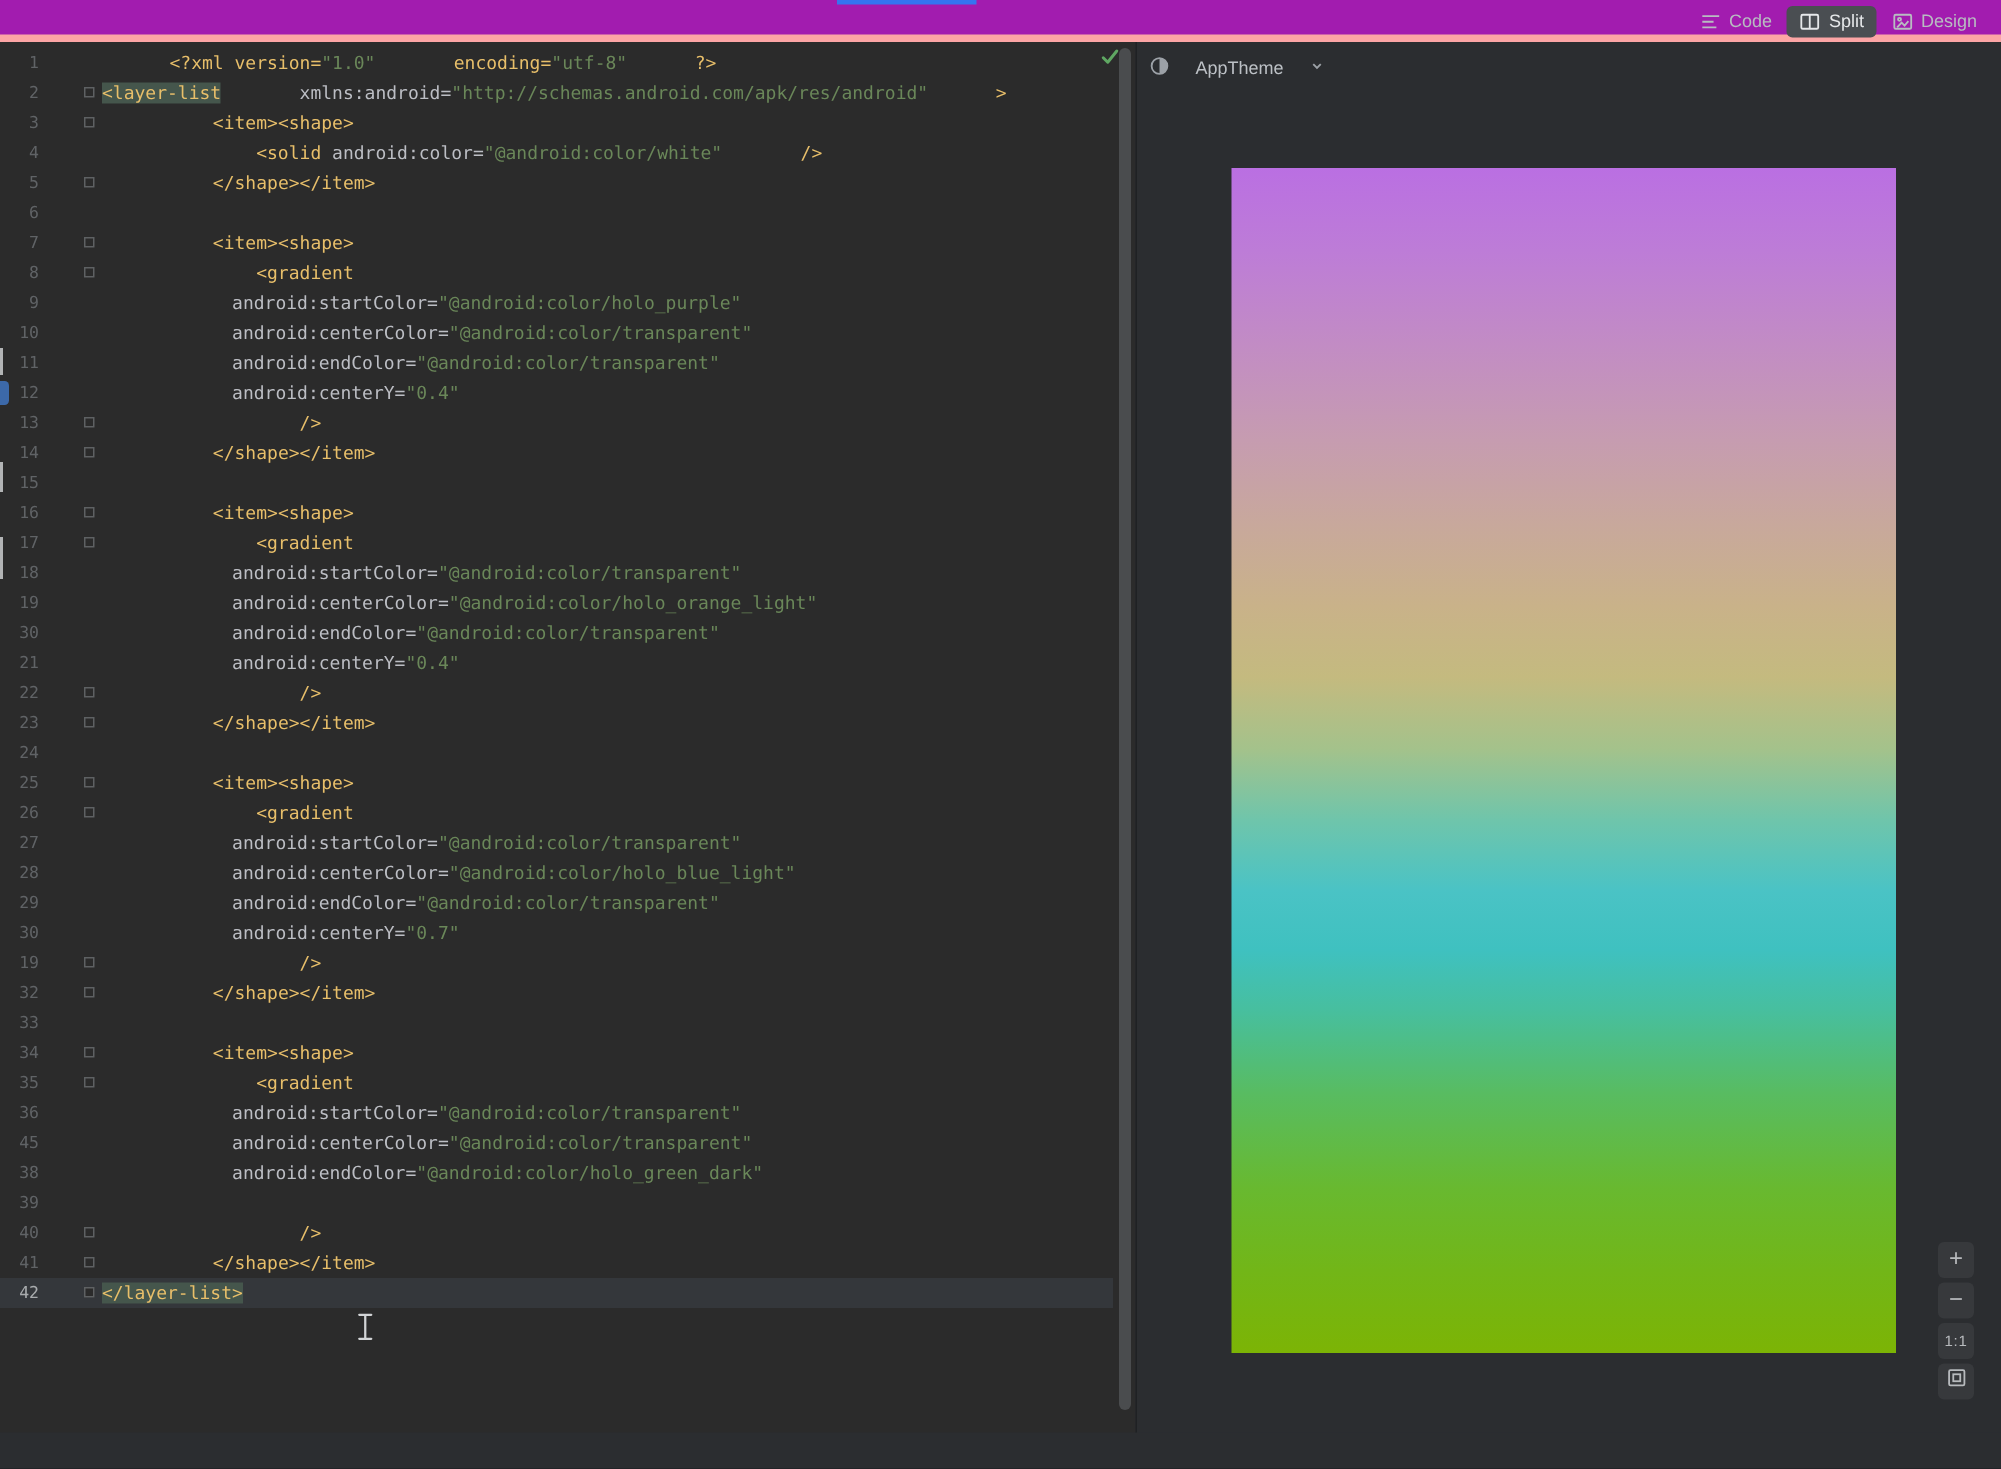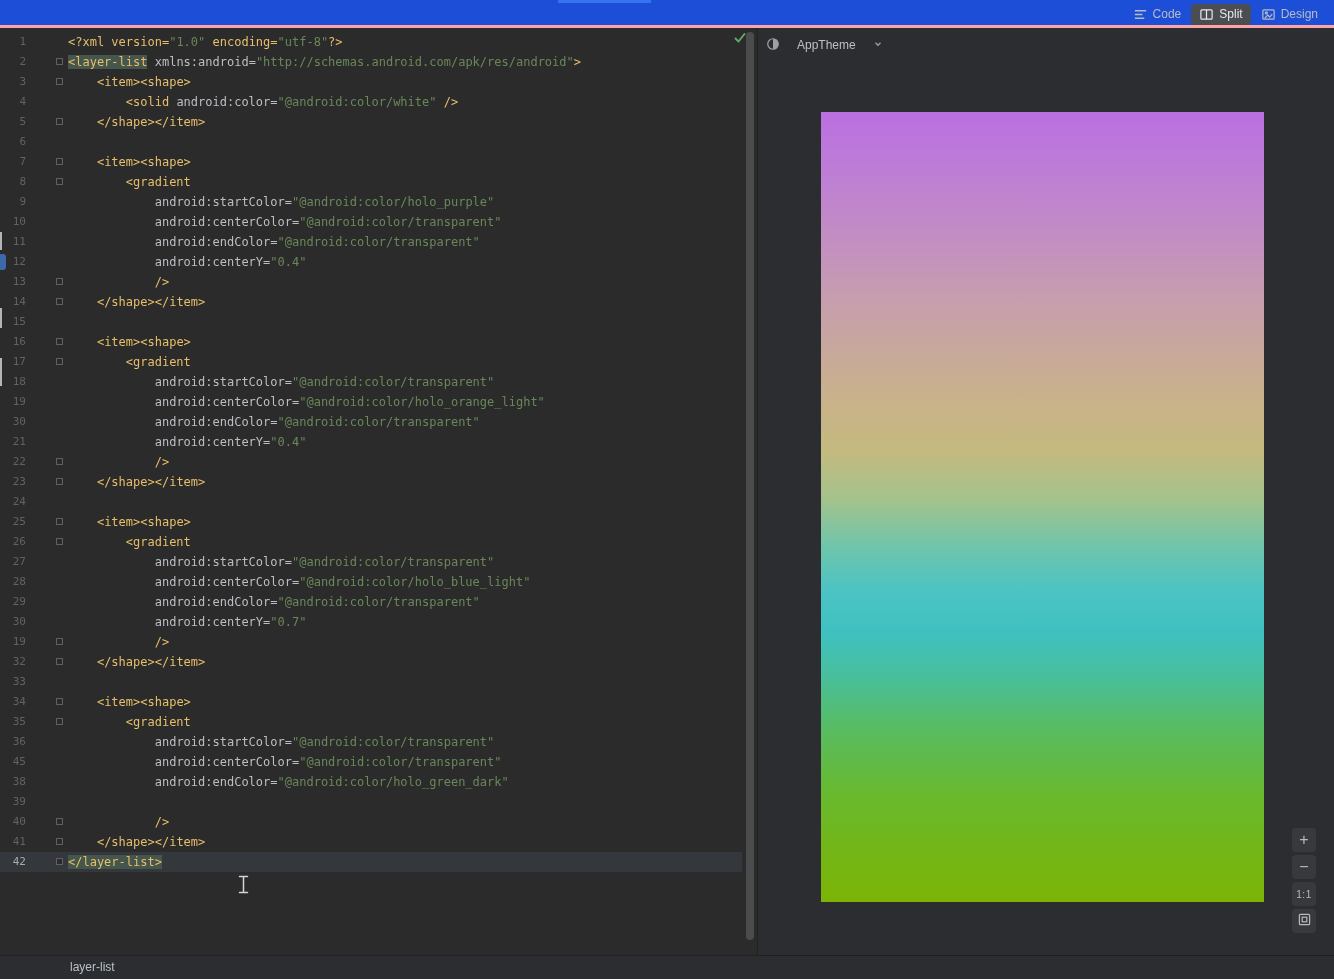--- a/index.html
+++ b/index.html
@@ -2,21 +2,21 @@
 <html style="--tag: #e8bf6a; --attr: #bcbec4; --val: #6a8759; --plain: #a9b7c6; --hlbg: #45564c; --caretrow: #34373b; --lnum: #606366; --accent: #3574f0;"><head>
 <meta charset="utf-8">
 <style>
   * { margin:0; padding:0; box-sizing:border-box; }
   html,body { background:#1e1f22; }
   .app { position:relative; width:1334px; height:979px; background:#2b2d30;
          font-family:"Liberation Sans", sans-serif; overflow:hidden; }
 
   
   .topbar { position:absolute; top:0; left:0; right:0; height:28px;
-            background:#1d4ed8; border-bottom:3px solid #fca5a5; }
+            background:#a21caf; border-bottom:5px solid #fca5a5; }
   .tab-indicator { position:absolute; top:0; left:558px; width:93px; height:3px;
                    background:var(--accent,#3574f0); }
   .mode-switcher { position:absolute; right:8px; top:3px; display:flex; gap:2px; align-items:center; height:22px; }
   .mode-btn { display:flex; align-items:center; gap:5px; padding:3px 8px; border-radius:4px;
               color:#b8bcc1; font-size:12px; cursor:default; }
   .mode-btn.active { background:#4a4e52; color:#e6e8ea; }
   .mode-btn svg { display:block; }
 
   
   .editor { position:absolute; top:28px; left:0; width:757px; height:927px; background:#2b2b2b; }
@@ -24,21 +24,21 @@
   .gutter { position:absolute; top:4px; left:0; width:46px; z-index:1; }
   .ln { height:20px; line-height:20px; text-align:right; padding-right:20px;
         color:var(--lnum,#606366); font-family:"DejaVu Sans Mono",monospace; font-size:11px; }
   .ln.caret { color:#a8abad; }
   .fold-col { position:absolute; left:56px; top:0; width:10px; height:100%; z-index:1; }
   .fold-marker { position:absolute; left:0; width:7px; height:7px;
                  border:1px solid #5e6163; background:#2b2b2b; }
   .code { position:absolute; top:4px; left:68px; z-index:1; }
   .code-line { height:20px; line-height:20px; white-space:pre;
                font-family:"DejaVu Sans Mono",monospace; font-size:12px; }
-  .tk-tag   { color:var(--tag,#e8bf6a); }
+  .tk-tag   { color:var(--tag,#e8bf6a);margin-left:45px; }
   .tk-attr  { color:var(--attr,#bcbec4); }
   .tk-val   { color:var(--val,#6a8759); }
   .tk-plain { color:var(--plain,#a9b7c6); }
   .tk-hl    { color:var(--tag,#e8bf6a); background:var(--hlbg,#45564c); }
   .vscroll { position:absolute; right:2px; top:2px; width:10px; height:920px; z-index:2; }
   .vscroll .thumb { position:absolute; right:1px; top:2px; width:8px; height:908px;
                     background:#4a4c4e; border-radius:4px; }
   .check { position:absolute; right:10px; top:3px; z-index:3; }
   .edge-mark { position:absolute; left:0; width:2px; background:#caccce; opacity:.85; z-index:2; }
   .edge-mark.bm { width:6px; background:#3f74bf; border-radius:0 3px 3px 0; }
@@ -254,21 +254,18 @@
         <span>
           <svg width="13" height="13" viewBox="0 0 14 14" fill="none" stroke="#b7babd" stroke-width="1.3">
               <rect x="1.5" y="1.5" width="11" height="11" rx="1"></rect>
               <rect x="4.5" y="4.5" width="5" height="5"></rect>
             </svg>
         </span>
       </div>
     </div>
   </div>
 
-  <div class="bottombar">
-    <span class="breadcrumb">layer-list</span>
-  </div>
 
   <svg class="mouse-cursor" width="13" height="19" viewBox="0 0 13 19">
     <path d="M2.5 1.5h8M2.5 17.5h8M6.5 1.5v16" stroke="#d2d4d6" stroke-width="1.5" fill="none" stroke-linecap="round"></path>
   </svg>
 
 </div>
 
 </body></html>

